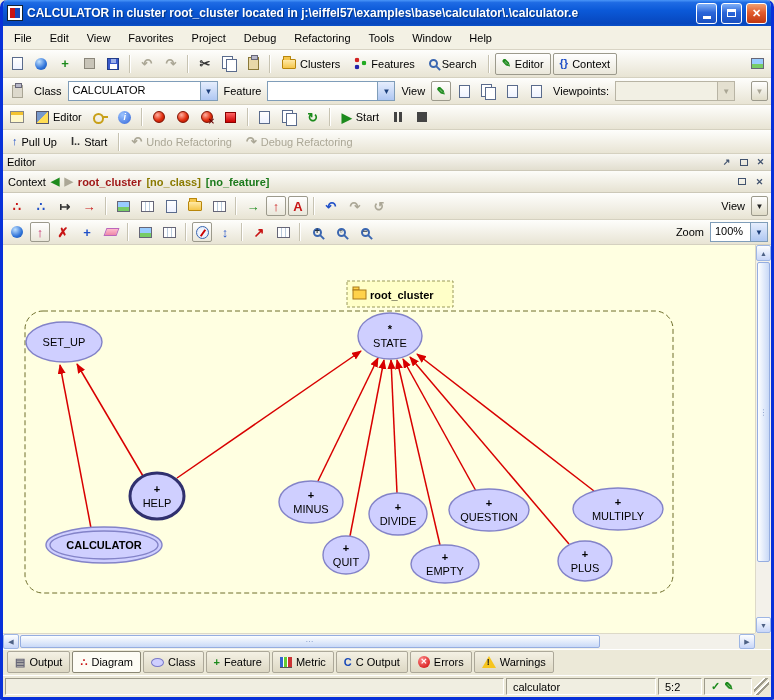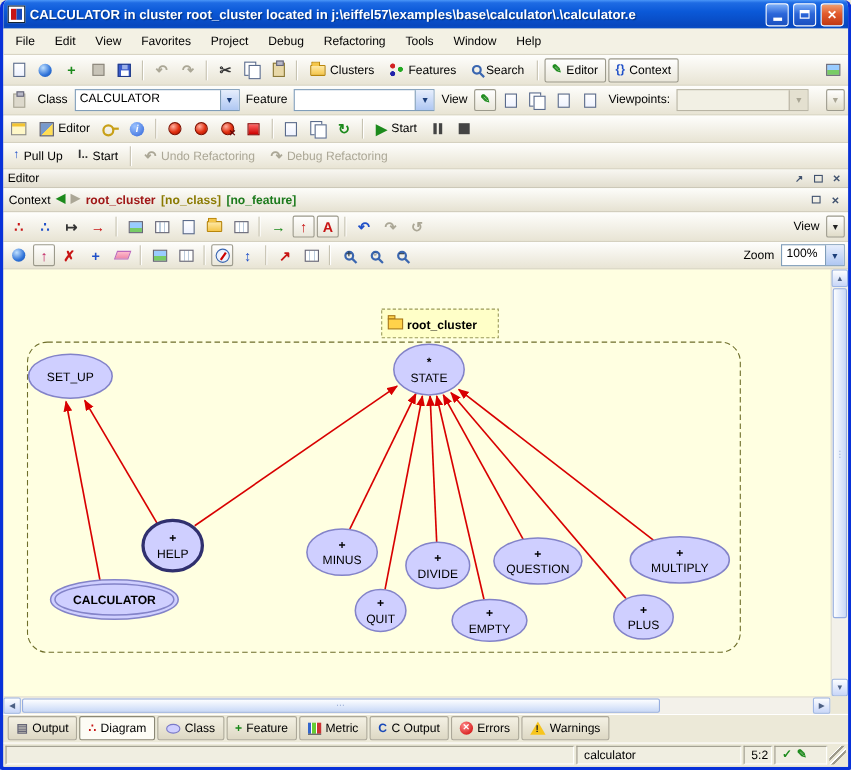--- a/index.html
+++ b/index.html
@@ -589,21 +589,21 @@
         </span>
         <span>Warnings</span>
       </div>
   </div>
 
   <div class="statusbar">
     <div class="scell" style="flex:1"></div>
     <div class="scell" style="width:150px">
         <span>calculator</span>
       </div>
-    <div class="scell" style="width:26px">
+    <div class="scell" style="width:44px">
         <span>5:2</span>
       </div>
     <div class="scell" style="width:48px">
       <span class="g green g12">✓</span>
       <span class="g green g12">✎</span>
     </div>
     <div class="grip"></div>
   </div>
 
 </div>

